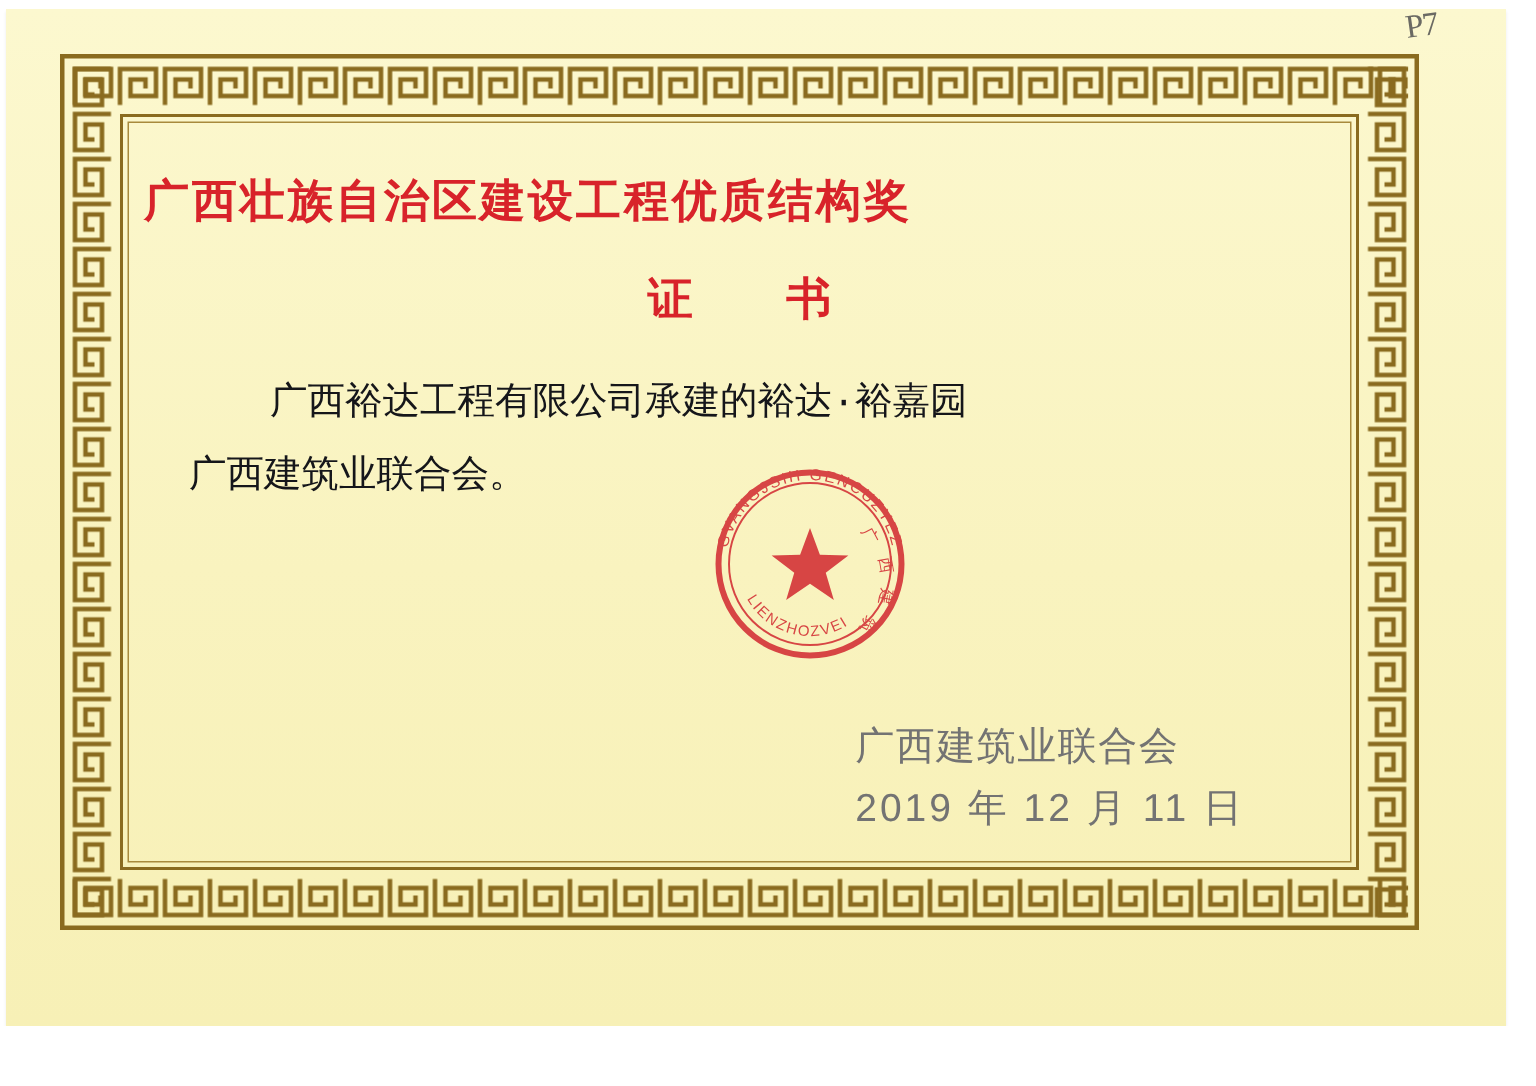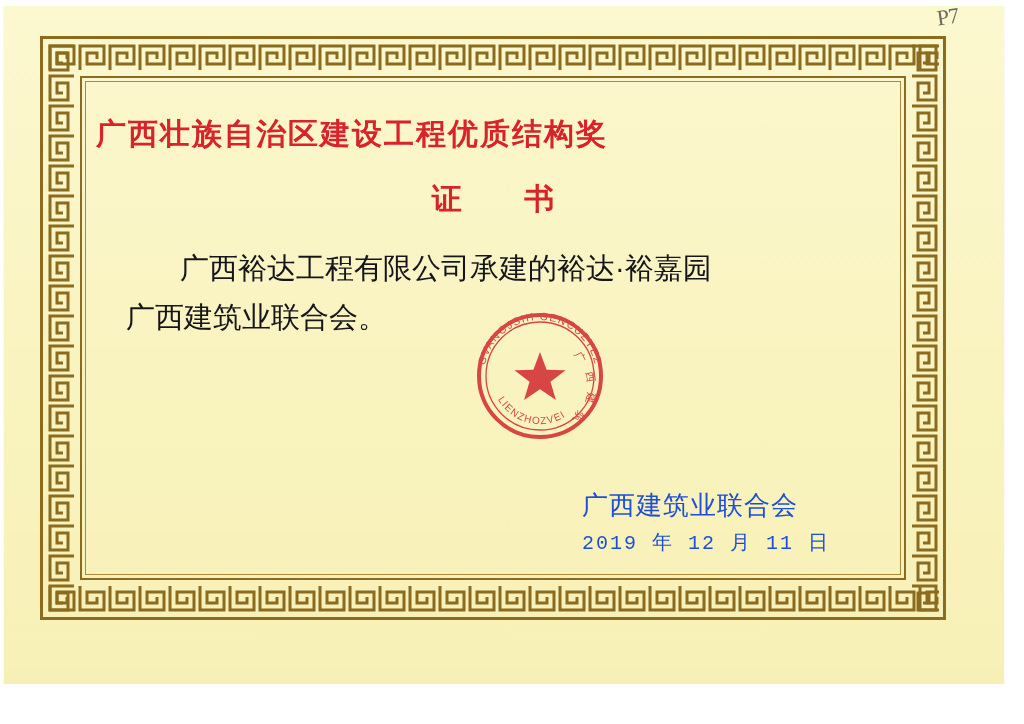--- a/index.html
+++ b/index.html
@@ -117,22 +117,22 @@
     font-family: "DejaVu Sans", sans-serif;
     font-weight: bold;
     font-size: 30px;
     letter-spacing: 26px;
     text-indent: 26px;
     color: #d8232a;
   }
   #cert-body {
     margin-top: 24px;
     padding: 0 26px 0 30px;
-    font-family: Liberation Sans, sans-serif;
-    font-size: 29px;
+    font-family: Liberation Mono, monospace;
+    font-size: 25px;
     line-height: 49px;
     color: #15161a;
     text-align: justify;
   }
   .body-line { white-space: nowrap; }
   .indent2 { padding-left: 54px; }
 
   #cert-note {
     margin-top: 6px;
     padding-left: 84px;
@@ -141,33 +141,33 @@
     color: #15161a;
   }
 
   
   #signature-block {
     position: absolute;
     right: 60px;
     bottom: 8px;
     text-align: left;
     font-family: "DejaVu Sans", sans-serif;
-    color: #1d4ed8;
+    color: #737373;
   }
   #issuer-name {
     font-size: 26px;
     letter-spacing: 1px;
     white-space: nowrap;
   }
   #issue-date {
     margin-top: 6px;
-    font-size: 20px;
+    font-size: 26px;
     letter-spacing: 2px;
     white-space: nowrap;
-    font-family: Liberation Mono, monospace;
+    font-family: Liberation Sans, sans-serif;
   }
 
   
   #official-seal {
     position: absolute;
     left: 466px;
     top: 302px;
     width: 148px;
     height: 148px;
     opacity: 0.82;

